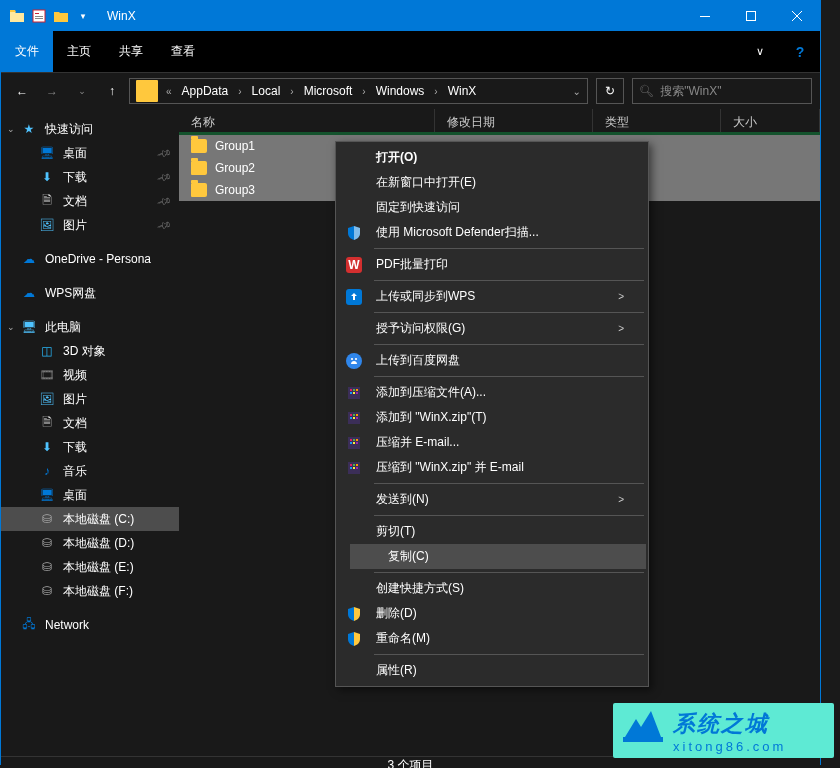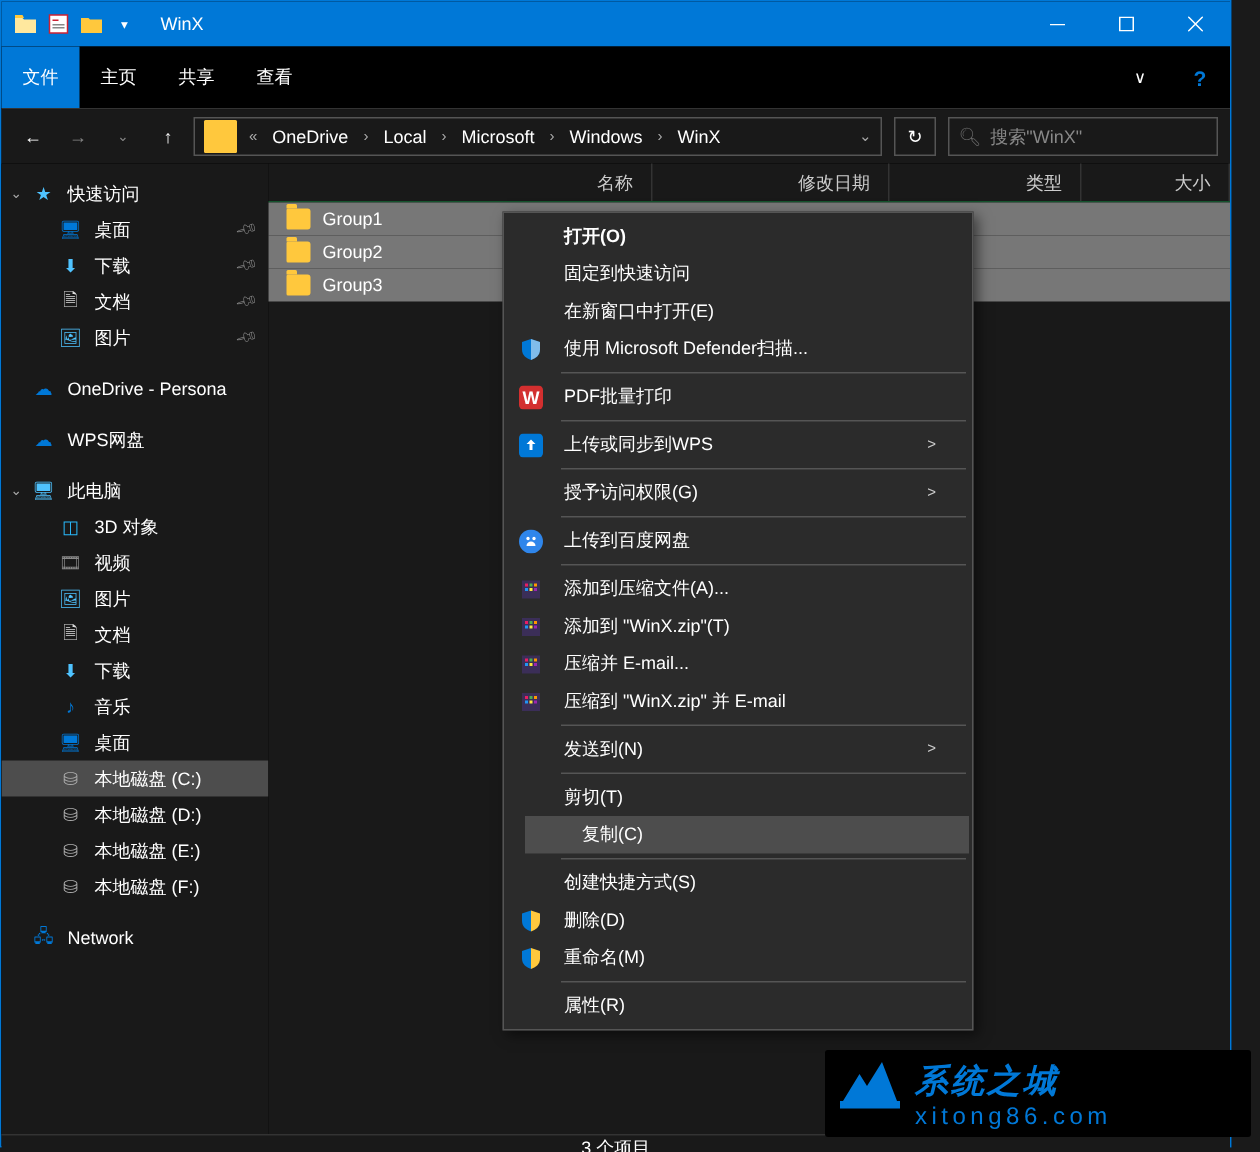--- a/index.html
+++ b/index.html
@@ -43,21 +43,21 @@
 .side-item { display: flex; align-items: center; height: 24px; padding-left: 20px; color: #fff; gap: 8px; position: relative; }
 .side-item.lvl2 { padding-left: 38px; }
 .side-item.selected { background: #4d4d4d; }
 .side-icon { width: 16px; height: 16px; flex-shrink: 0; display: flex; align-items: center; justify-content: center; }
 .side-pin { position: absolute; right: 8px; color: #888; font-size: 10px; transform: rotate(30deg); }
 .side-spacer { height: 10px; }
 .expand-chev { position: absolute; left: 6px; color: #aaa; font-size: 9px; }
 
 
 .filepane { flex: 1; background: #191919; position: relative; }
-.columns { display: flex; height: 26px; border-bottom: 1px solid #14532d; text-align: right; }
+.columns { display: flex; height: 26px; border-bottom: 3px solid #14532d; }
 .col { color: #ccc; padding: 5px 12px; font-size: 12px; border-right: 1px solid #333; }
 .col.c-name { width: 256px; }
 .col.c-date { width: 158px; }
 .col.c-type { width: 128px; }
 .col.c-size { flex: 1; }
 .filerow { display: flex; align-items: center; height: 22px; padding-left: 12px; color: #fff; gap: 8px; }
 .filerow.selected { background: #777777; text-align: center; }
 .folder-icon { width: 16px; height: 14px; background: #ffc83d; border-radius: 1px 2px 2px 1px; position: relative; }
 .folder-icon::before { content: ""; position: absolute; top: -3px; left: 0; width: 7px; height: 3px; background: #ffc83d; border-radius: 1px 1px 0 0; }
 
@@ -69,24 +69,24 @@
 .ctx-label { flex: 1; }
 .ctx-arrow { color: #ccc; font-size: 10px; }
 .ctx-sep { height: 1px; background: #555; margin: 3px 2px 3px 36px; }
 .bold { font-weight: bold; }
 
 
 .statusbar { height: 24px; background: #191919; border-top: 1px solid #333; display: flex; align-items: center; padding: 0 4px; color: #fff; font-size: 11px; gap: 8px; flex-direction: column; }
 .status-sep { color: #555; }
 
 
-.watermark { position: absolute; right: 6px; bottom: 10px; background: #000000; padding: 6px 12px 4px 60px; border-radius: 2px; width: 284px; }
+.watermark { position: absolute; right: 6px; bottom: 10px; background: #5eead4; padding: 6px 12px 4px 60px; border-radius: 2px; width: 221px; }
 .wm-logo { position: absolute; left: 8px; top: 4px; width: 44px; height: 38px; }
 .wm-title { color: #0078d7; font-size: 22px; font-weight: bold; letter-spacing: 2px; font-style: italic;}
-.wm-sub { color: #0078d7; font-size: 16px; letter-spacing: 3px; }
+.wm-sub { color: #0078d7; font-size: 13px; letter-spacing: 3px; }
 svg { display: block; }
 </style>
 </head>
 <body>
 
 <div class="window">
 
   <div class="titlebar">
     <div class="titlebar-icons">
       <span class="qat-icon">
@@ -141,21 +141,21 @@
   </div>
 
   <div class="addrbar">
     <div class="nav-btn enabled">←</div>
     <div class="nav-btn">→</div>
     <div class="nav-btn" style="font-size:9px">⌄</div>
     <div class="nav-btn enabled">↑</div>
     <div class="breadcrumb">
       <div class="bc-icon"></div>
       <span class="bc-chev">«</span>
-      <span class="bc-seg">OneDrive</span>
+      <span class="bc-seg">AppData</span>
         <span class="bc-chev">›</span>
       <span class="bc-seg">Local</span>
         <span class="bc-chev">›</span>
       <span class="bc-seg">Microsoft</span>
         <span class="bc-chev">›</span>
       <span class="bc-seg">Windows</span>
         <span class="bc-chev">›</span>
       <span class="bc-seg">WinX</span>
       <div class="bc-end">
           <span class="bc-chev">⌄</span>
@@ -292,25 +292,25 @@
     <span class="status-sep">|</span>
   </div>
 
   <div class="ctxmenu" id="ctx">
       <div class="ctx-item">
         <span class="ctx-icon"></span>
         <span class="ctx-label bold">打开(O)</span>
       </div>
       <div class="ctx-item">
         <span class="ctx-icon"></span>
+        <span class="ctx-label">在新窗口中打开(E)</span>
+      </div>
+      <div class="ctx-item">
+        <span class="ctx-icon"></span>
         <span class="ctx-label">固定到快速访问</span>
-      </div>
-      <div class="ctx-item">
-        <span class="ctx-icon"></span>
-        <span class="ctx-label">在新窗口中打开(E)</span>
       </div>
       <div class="ctx-item">
         <span class="ctx-icon">
           <svg width="16" height="16" viewBox="0 0 16 16">
             <path fill="#0078d7" d="M8 1l6 2v5c0 4-3 6-6 7-3-1-6-3-6-7V3z"></path>
             <path fill="#fff" d="M8 1v14c3-1 6-3 6-7V3z" opacity="0.5"></path>
           </svg>
         </span>
         <span class="ctx-label">使用 Microsoft Defender扫描...</span>
       </div>

